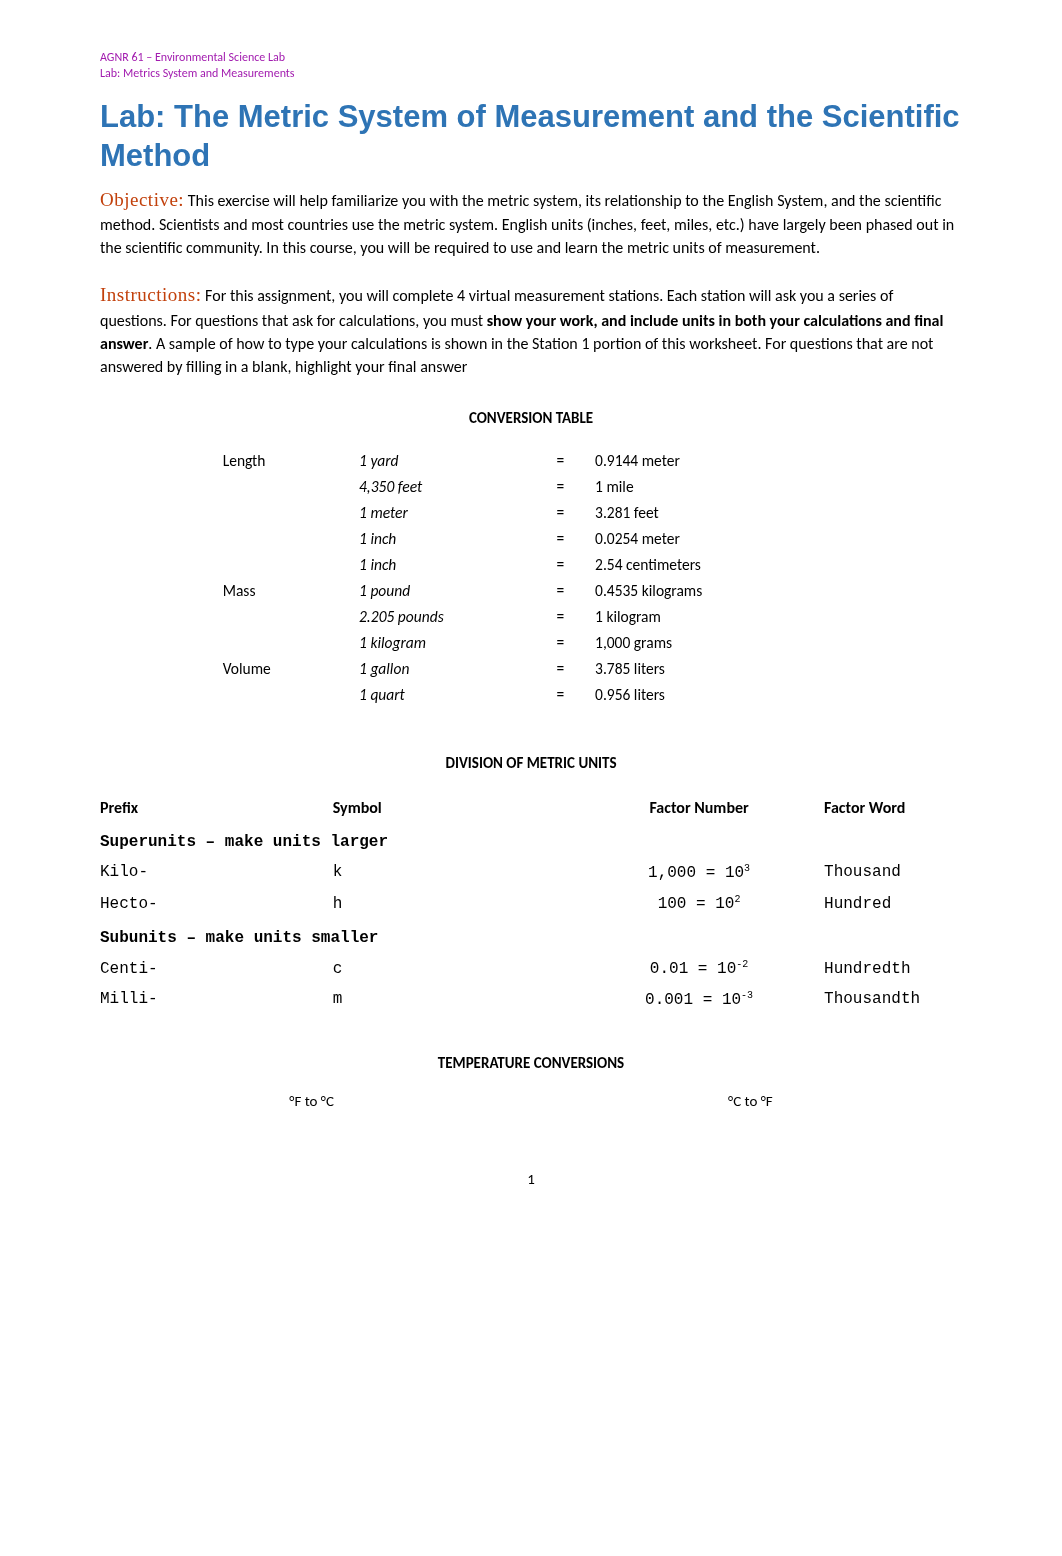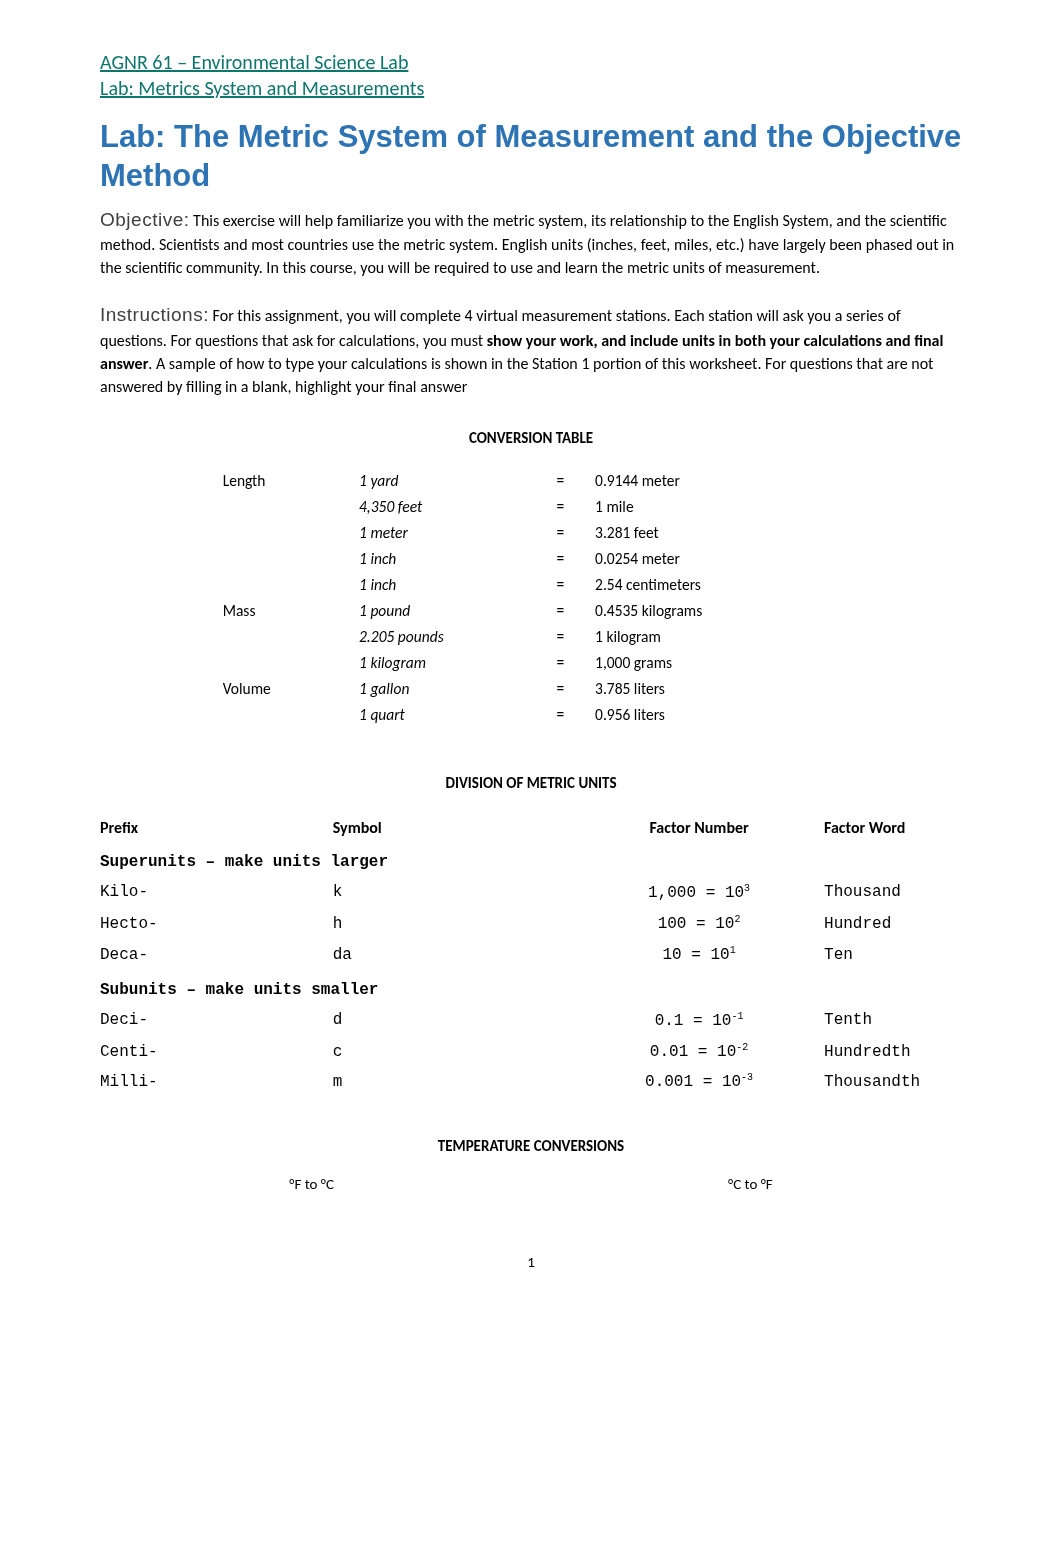--- a/index.html
+++ b/index.html
@@ -9,37 +9,36 @@
     }
     body {
       font-family: Calibri, Arial, sans-serif;
       background: #fff;
       width: 1062px;
       padding: 50px 100px 50px 100px;
       color: #000;
       font-size: 16px;
     }
     .header-line {
-      color: #0f766e;
-      font-size: 20px;
+      color: #a21caf;
+      font-size: 12px;
       margin-bottom: 2px;
-      text-decoration: underline;
     }
     .title {
       color: #2E74B5;
       font-family: Verdana, Arial, sans-serif;
       font-weight: bold;
       font-size: 31px;
       margin-top: 18px;
       margin-bottom: 10px;
       line-height: 1.25;
     }
     .section-label {
-      color: #404040;
-      font-family: Liberation Sans, sans-serif;
+      color: #c2410c;
+      font-family: Liberation Serif, serif;
       font-size: 19px;
       display: inline;
       letter-spacing: 0.5px;
     }
     .body-text {
       font-size: 16px;
       line-height: 1.45;
       color: #000;
     }
     .para {
@@ -119,21 +118,21 @@
       font-size: 15px;
       margin-top: 60px;
     }
   </style>
 </head>
 <body>
 
 <div class="header-line">AGNR 61 – Environmental Science Lab</div>
 <div class="header-line">Lab: Metrics System and Measurements</div>
 
-<h1 class="title">Lab:  The Metric System of Measurement and the Objective Method</h1>
+<h1 class="title">Lab:  The Metric System of Measurement and the Scientific Method</h1>
 
 <p class="body-text para">
   <span class="section-label">Objective:</span><span> This exercise will help familiarize you with the metric system, its relationship to the English System, and the scientific method.  Scientists and most countries use the metric system.  English units (inches, feet, miles, etc.) have largely been phased out in the scientific community.   In this course, you will be required to use and learn the metric units of measurement.</span>
 </p>
 
 <p class="body-text para">
   <span class="section-label">Instructions:</span><span> For this assignment, you will complete 4 virtual measurement stations.  Each station will ask you a series of questions.  For questions that ask for calculations, you must </span><span class="bold">show your work, and include units in both your calculations and </span><span class="bold">f</span><span class="bold">inal answer</span><span>.  A sample of how to type your calculations is shown in the Station 1 portion of this worksheet.  For questions that are not answered by filling in a blank, highlight your final answer</span>
 </p>
 
 <div class="table-title">CONVERSION TABLE</div>
@@ -225,39 +224,27 @@
         <td class="col2">k</td>
         <td class="col3">1,000 = 10<sup>3</sup></td>
         <td class="col4">Thousand</td>
       </tr>
       <tr>
         <td class="col1">Hecto-</td>
         <td class="col2">h</td>
         <td class="col3">100 = 10<sup>2</sup></td>
         <td class="col4">Hundred</td>
       </tr>
-      <tr>
-        <td class="col1">Deca-</td>
-        <td class="col2">da</td>
-        <td class="col3">10 = 10<sup>1</sup></td>
-        <td class="col4">Ten</td>
-      </tr>
     </tbody>
   <tbody>
     <tr class="group-header">
         <td colspan="4">Subunits – make units smaller</td>
       </tr>
   </tbody>
   <tbody id="subunits-body">
-      <tr>
-        <td class="col1">Deci-</td>
-        <td class="col2">d</td>
-        <td class="col3">0.1 = 10<sup>-1</sup></td>
-        <td class="col4">Tenth</td>
-      </tr>
       <tr>
         <td class="col1">Centi-</td>
         <td class="col2">c</td>
         <td class="col3">0.01 = 10<sup>-2</sup></td>
         <td class="col4">Hundredth</td>
       </tr>
       <tr style="line-height: 1;">
         <td class="col1">Milli-</td>
         <td class="col2">m</td>
         <td class="col3">0.001 = 10<sup>-3</sup></td>

